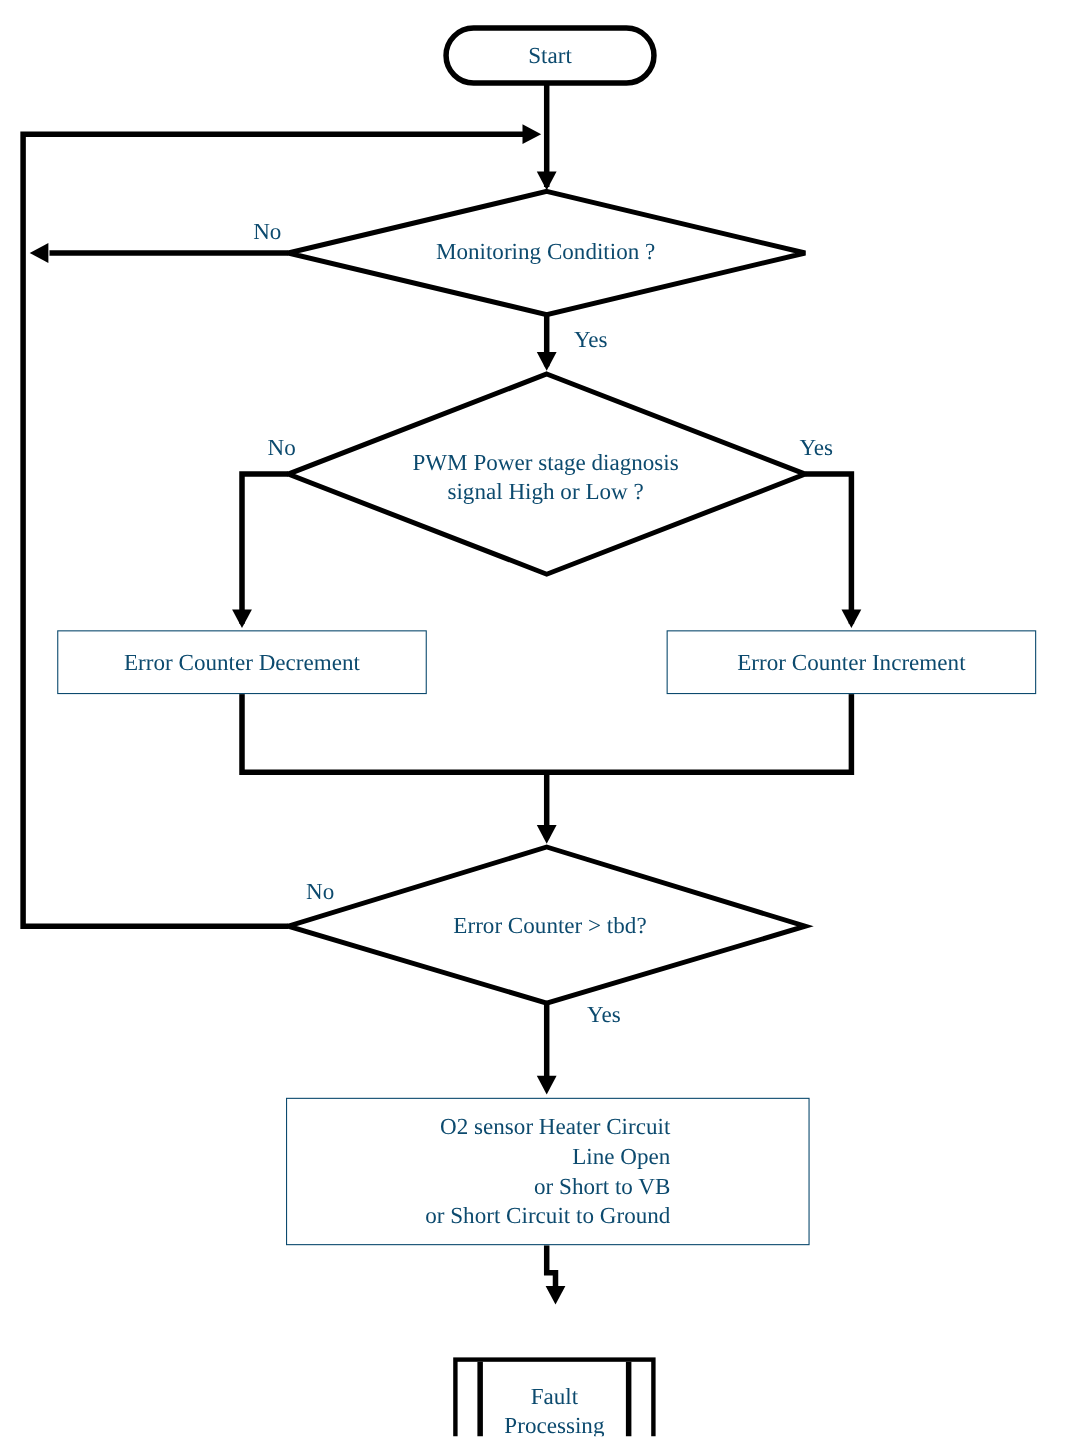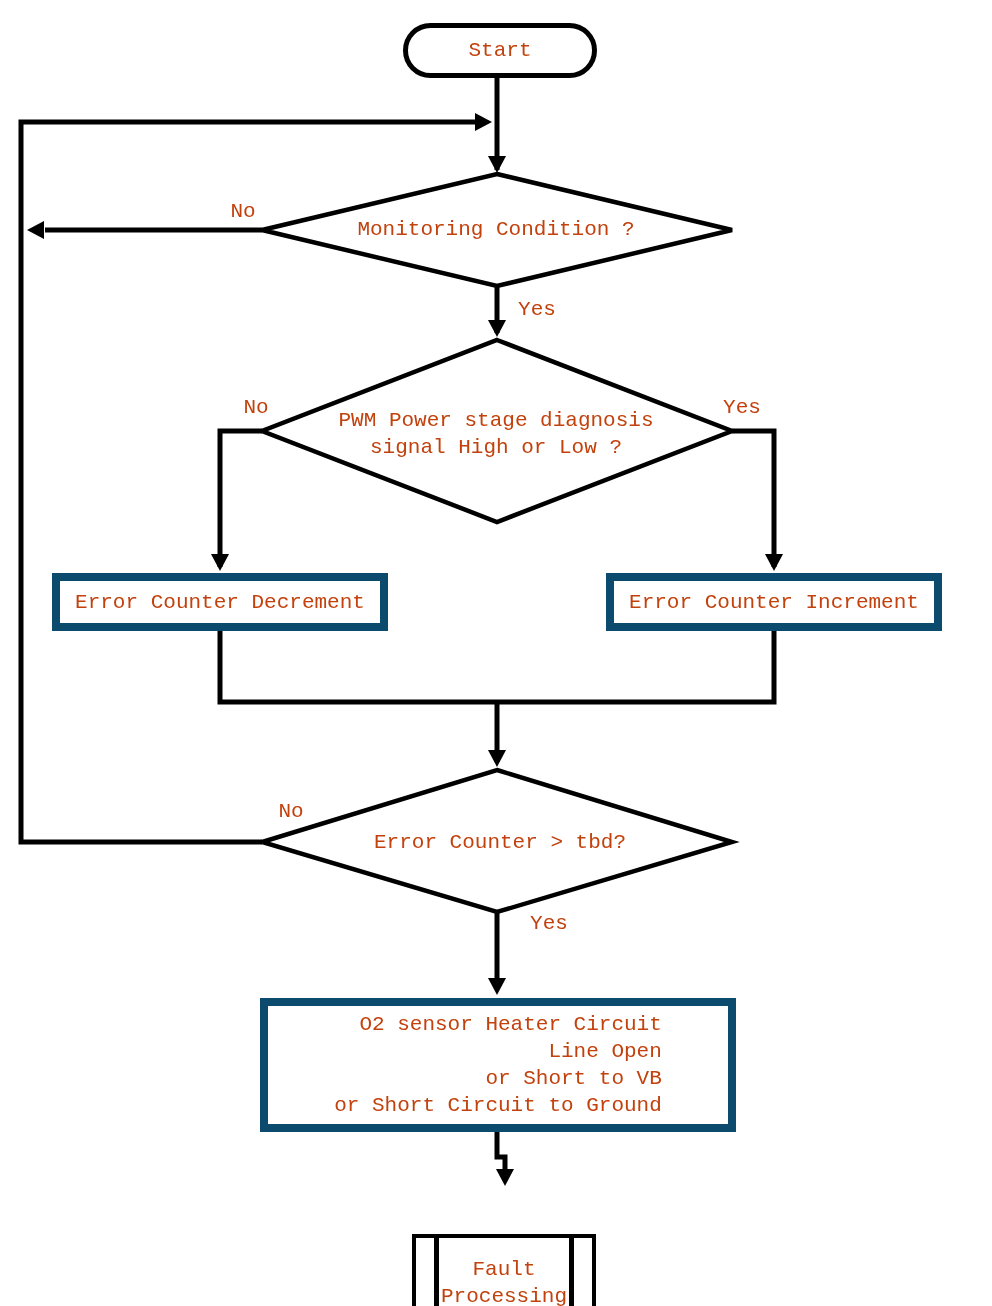--- a/index.html
+++ b/index.html
@@ -5,22 +5,22 @@
   html, body {
     margin: 0;
     padding: 0;
     background: #ffffff;
   }
   .canvas {
     position: relative;
     width: 992px;
     height: 1306px;
     background: #ffffff;
-    font-family: Liberation Mono, monospace;
-    color: #c2410c;
+    font-family: Liberation Serif, serif;
+    color: #0c4a6e;
     overflow: hidden;
   }
   svg.wires {
     position: absolute;
     left: 0;
     top: 0;
     width: 992px;
     height: 1306px;
   }
   .node {
@@ -32,21 +32,21 @@
     justify-content: center;
     text-align: center;
     font-size: 21px;
     line-height: 27px;
   }
   .terminator {
     border: 5px solid #000000;
     border-radius: 28px;
   }
   .process {
-    border: 8px solid #0c4a6e;
+    border: 1px solid #0c4a6e;
   }
   .predefined {
     border: 4px solid #000000;
   }
   .predefined .bar {
     position: absolute;
     top: 0;
     bottom: 0;
     width: 5px;
     background: #000000;

